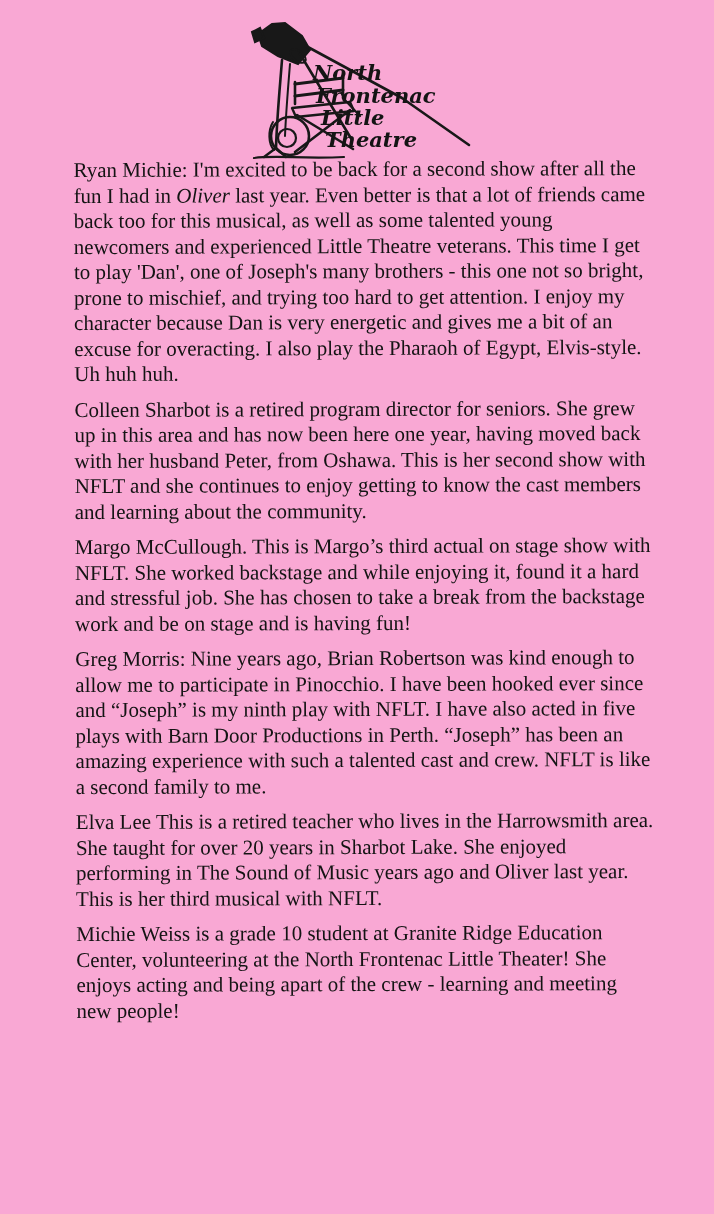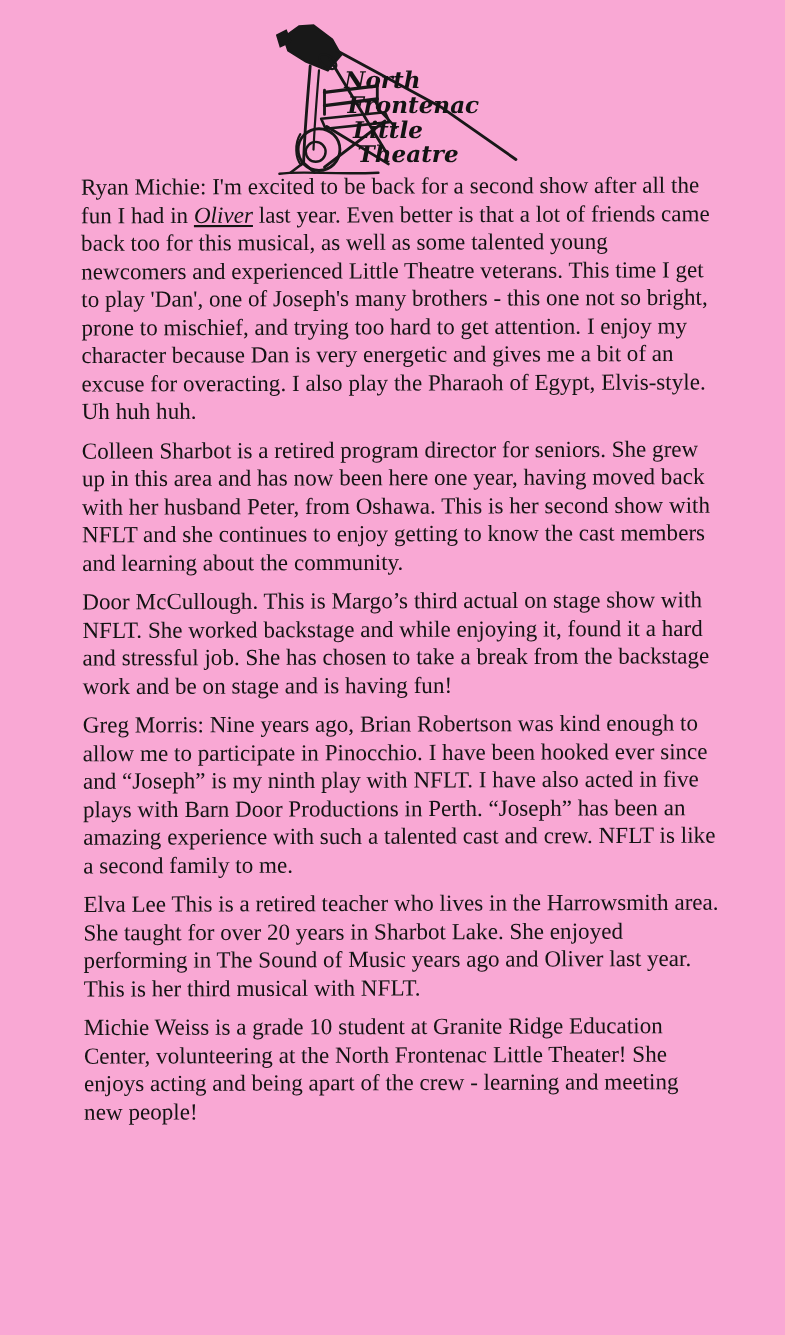--- a/index.html
+++ b/index.html
@@ -41,21 +41,21 @@
     left: 75px;
     top: 157px;
     width: 578px;
     font-size: 21px;
     line-height: 25.5px;
     text-align: left;
     transform: rotate(-0.2deg);
   }
   .bio { margin: 0 0 10px 0; }
   .bio b { font-weight: normal; }
-  .bio i { font-style: italic; text-decoration: underline; }
+  .bio i { font-style: italic; }
   .footer-email {
     position: absolute;
     left: 0;
     top: 1136px;
     width: 714px;
     text-align: center;
     font-family: "Liberation Sans", sans-serif;
     font-size: 23px;
     letter-spacing: -0.3px;
     color: #1a1a1a;
@@ -105,21 +105,21 @@
       <text x="81" y="109">Little</text>
       <text x="85" y="131">Theatre</text>
     </g>
   </svg>
 
   <div class="bios">
     <p class="bio"><b>Ryan Michie:</b><span> I'm excited to be back for a second show after all the fun I had in </span><i>Oliver</i><span> last year. Even better is that a lot of friends came back too for this musical, as well as some talented young newcomers and experienced Little Theatre veterans. This time I get to play 'Dan', one of Joseph's many brothers - this one not so bright, prone to mischief, and trying too hard to get attention. I enjoy my character because Dan is very energetic and gives me a bit of an excuse for overacting. I also play the Pharaoh of Egypt, Elvis-style. Uh huh huh.</span></p>
 
     <p class="bio"><b>Colleen Sharbot</b><span> is a retired program director for seniors. She grew up in this area and has now been here one year, having moved back with her husband Peter, from Oshawa.  This is her second show with NFLT and she continues to enjoy getting to know the cast members and learning about the community.</span></p>
 
-    <p class="bio"><b>Door McCullough.</b><span>  This is Margo’s third actual on stage show with NFLT.  She worked backstage and while enjoying it, found it a hard and stressful job. She has chosen to take a break from the backstage work and be on stage and is having fun!</span></p>
+    <p class="bio"><b>Margo McCullough.</b><span>  This is Margo’s third actual on stage show with NFLT.  She worked backstage and while enjoying it, found it a hard and stressful job. She has chosen to take a break from the backstage work and be on stage and is having fun!</span></p>
 
     <p class="bio"><b>Greg Morris:</b><span>  Nine years ago, Brian Robertson was kind enough to allow me to participate in Pinocchio. I have been hooked ever since and “Joseph” is my ninth play with NFLT. I have also acted in five plays with Barn Door Productions in Perth.  “Joseph” has been an amazing experience with such a talented cast and crew.  NFLT is like a second family to me.</span></p>
 
     <p class="bio"><b>Elva Lee This</b><span> is a retired teacher who lives in the Harrowsmith area. She taught for over 20 years in Sharbot Lake. She enjoyed performing in The Sound of Music years ago and Oliver last year. This is her third musical with NFLT.</span></p>
 
     <p class="bio"><b>Michie Weiss</b><span> is a grade 10 student at Granite Ridge Education Center, volunteering at the North Frontenac Little Theater! She enjoys acting and being apart of the crew - learning and meeting new people!</span></p>
   </div>
 
 
 </div>

